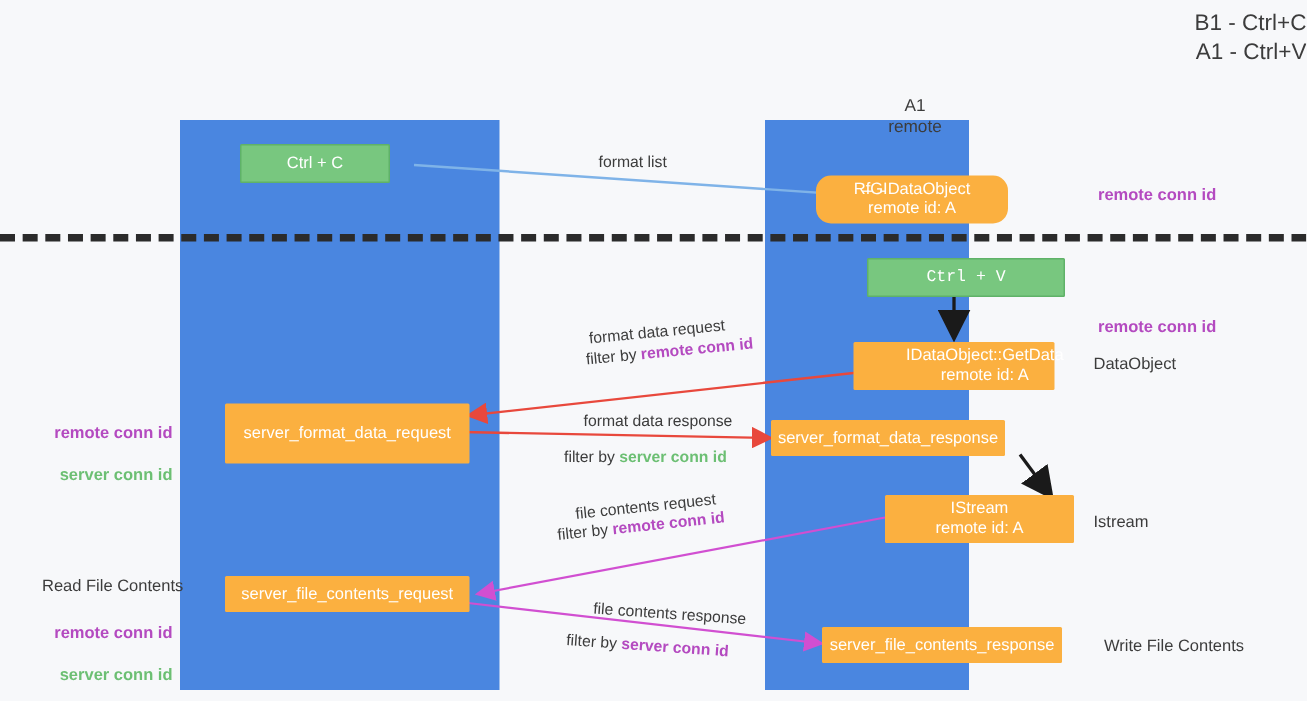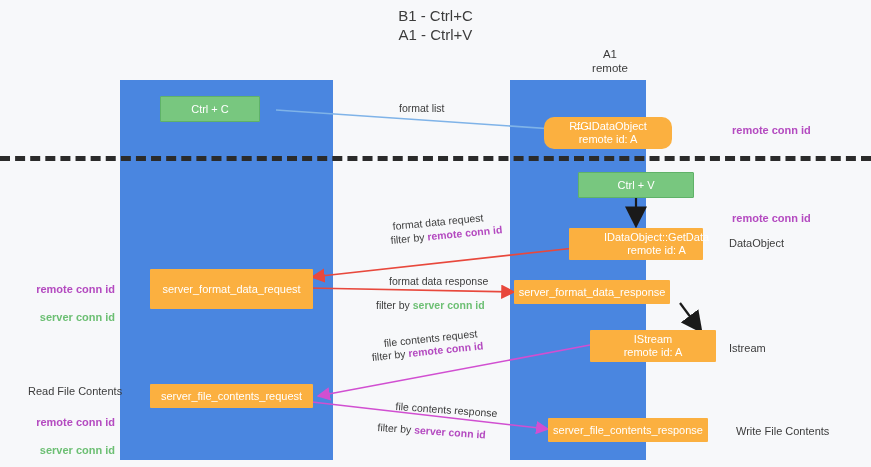--- a/index.html
+++ b/index.html
@@ -19,36 +19,36 @@
     position: absolute;
     background: #4a86e0;
   }
   #band-b1 { left: 120px; top: 80px; width: 213px; height: 380px; }
   #band-a1 { left: 510px; top: 80px; width: 136px; height: 380px; }
 
   .title {
     position: absolute;
     left: 0; top: 6px;
     width: 871px;
-    text-align: center;
+    text-align: right;
     font-size: 15px;
     color: #3c3c3c;
     line-height: 19px;
     white-space: pre-line;
   }
   .col-head {
     position: absolute;
     text-align: center;
     font-size: 11.5px;
     color: #3c3c3c;
     line-height: 14px;
     white-space: pre-line;
   }
   #head-b1 { left: 150px; top: 47px; width: 130px; }
-  #head-a1 { left: 545px; top: 47px; width: 130px; }
+  #head-a1 { left: 545px; top: 64px; width: 130px; }
 
   .node {
     position: absolute;
     display: flex;
     flex-direction: column;
     align-items: center;
     justify-content: center;
     text-align: center;
     color: #ffffff;
     font-size: 11px;
@@ -139,21 +139,21 @@
 
   <div class="node green" style="left:160px; top:96px; width:100px; height:26px;">
     <span>Ctrl + C</span>
   </div>
 
   <div class="node orange" style="left:544px; top:117px; width:128px; height:32px;border-radius:10px;">
     <span>R̵f̵G̵IDataObject</span>
     <span class="l2">remote id: A</span>
   </div>
 
-  <div class="node green" style="left:578px; top:172px; width:116px; height:26px;">
+  <div class="node green" style="left:578px; top:172px; width:132px; height:26px;font-family:Liberation Mono, monospace;">
     <span>Ctrl + V</span>
   </div>
 
   <div class="node orange" style="left:569px; top:228px; width:134px; height:32px;padding-left:45px;">
     <span>IDataObject::GetData</span>
     <span class="l2">remote id: A</span>
   </div>
 
   <div class="node orange" style="left:150px; top:269px; width:163px; height:40px;">
     <span>server_format_data_request</span>

